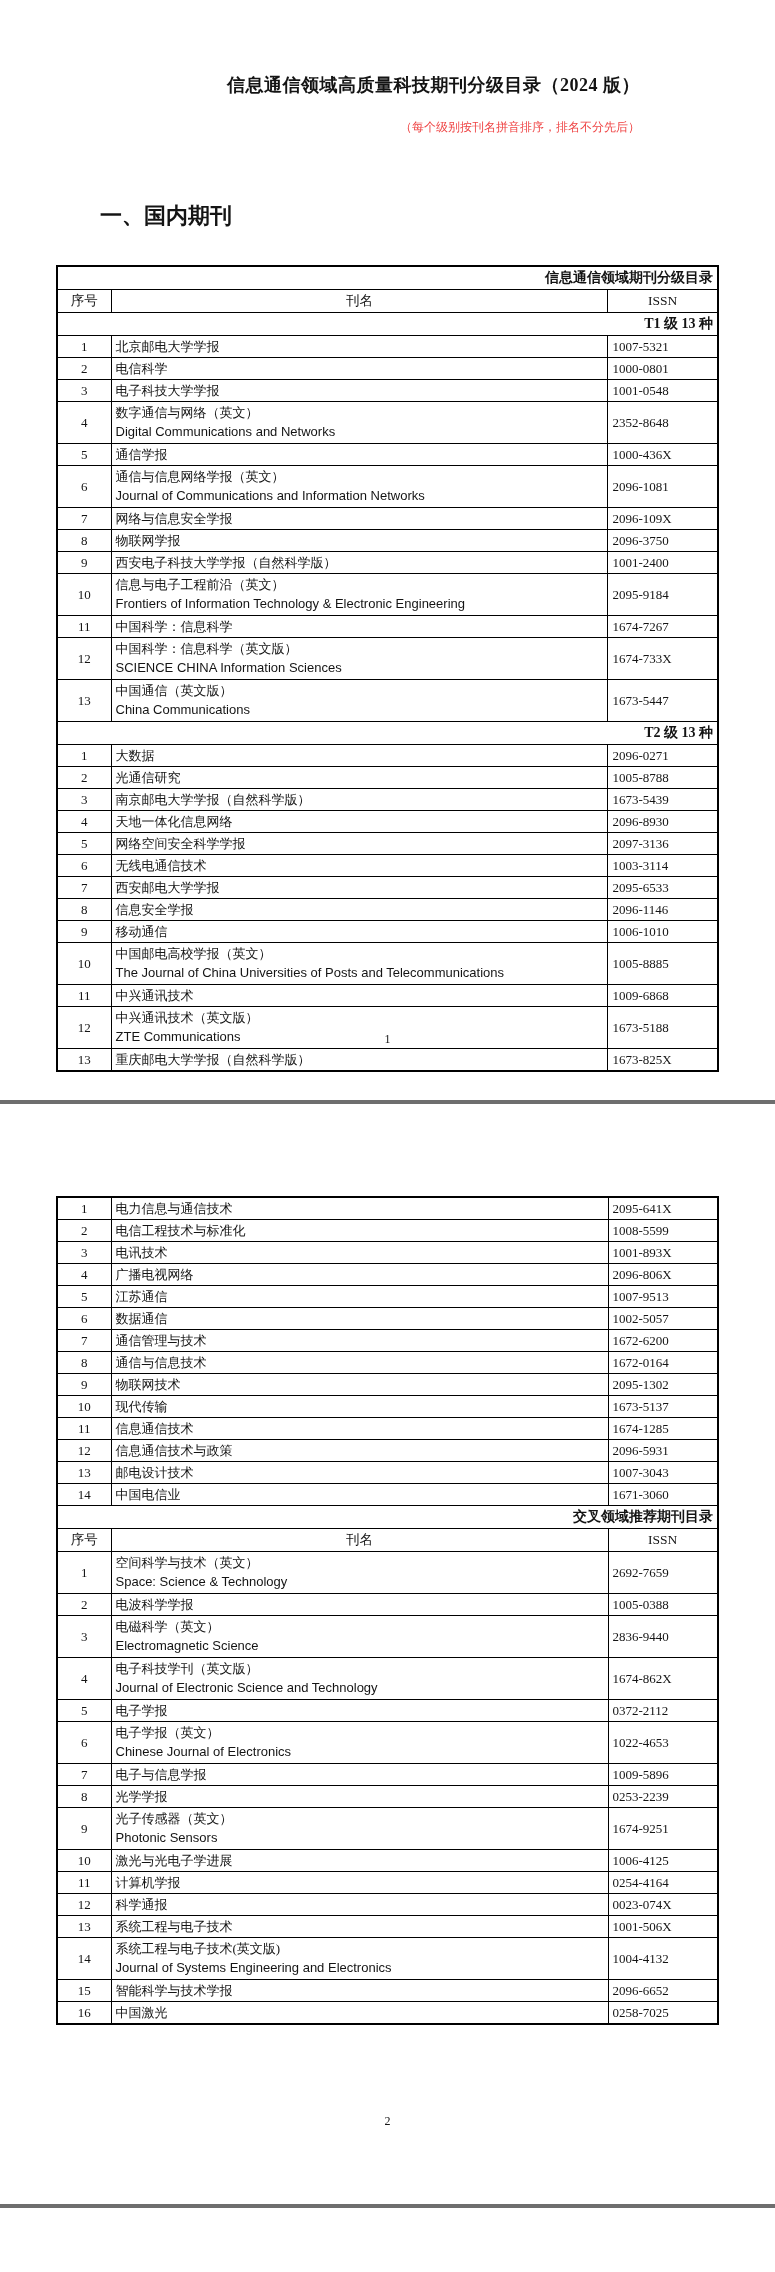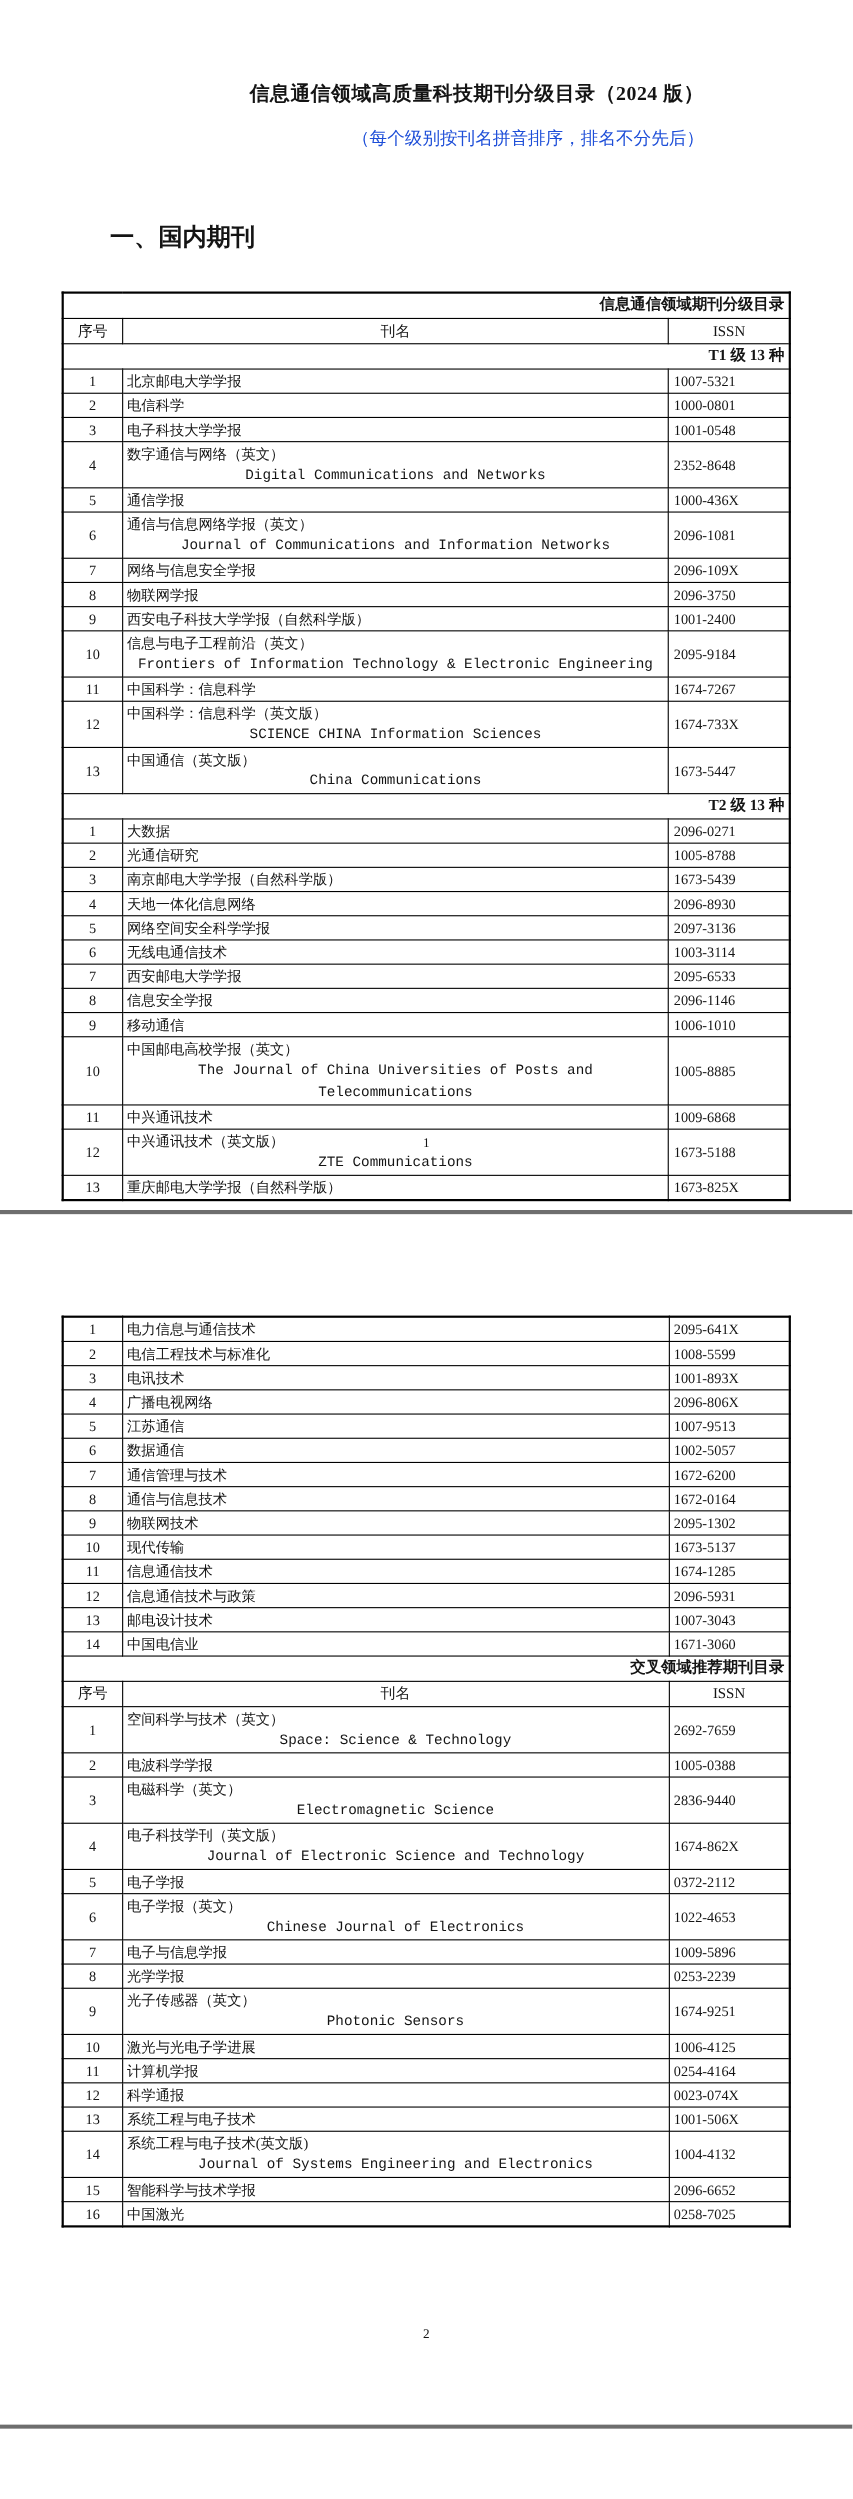--- a/index.html
+++ b/index.html
@@ -22,23 +22,23 @@
   .title-block { width: 640px; text-align: right; }
   .doc-title {
     margin: 0;
     font-size: 18px;
     font-weight: bold;
     line-height: 26px;
     letter-spacing: 0.5px;
   }
   .doc-subtitle {
     margin: 22px 0 0 0;
-    font-size: 16px;
+    font-size: 12px;
     line-height: 14px;
-    color: #1d4ed8;
+    color: #ef4444;
   }
   .section-heading {
     margin: 72px 0 0 100px;
     font-size: 22px;
     font-weight: bold;
     line-height: 19px;
   }
 
   .journal-table {
     border-collapse: collapse;
@@ -68,24 +68,23 @@
   .header-row td {
     text-align: center;
     font-size: 13.5px;
     line-height: 22px;
     padding: 0 4px;
   }
   .td-no { text-align: center; }
   .td-name { padding-left: 7px; }
   .name-cn { line-height: 19px; }
   .name-en {
-    font-family: Liberation Mono, monospace;
+    font-family: Liberation Sans, sans-serif;
     font-size: 13px;
     line-height: 20px;
-    text-align: center;
   }
   .td-issn {
     vertical-align: top;
     padding-left: 5px;
     text-align: left;
   }
   .page-number {
     position: absolute;
     left: 0;
     right: 0;

